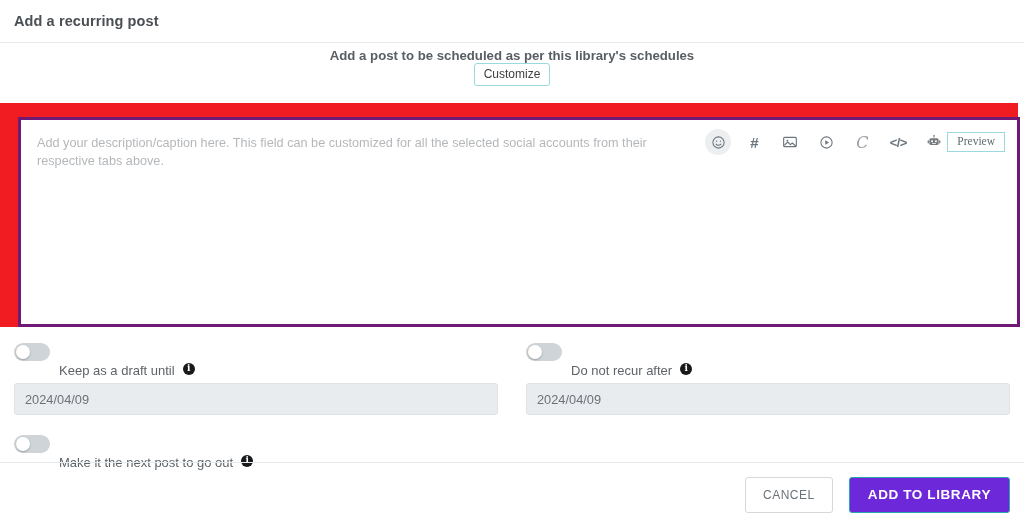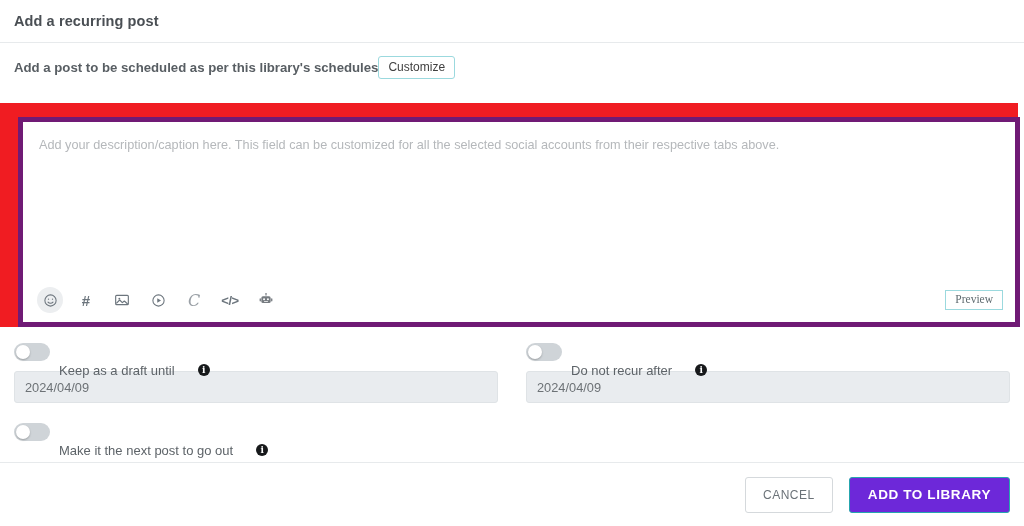--- a/index.html
+++ b/index.html
@@ -31,22 +31,23 @@
     font-weight: bold;
     color: #4a4f54;
     letter-spacing: .1px;
   }
 
   
   .subtitle-row {
     height: 60px;
     display: flex;
     align-items: center;
-    justify-content: flex-start;
+    justify-content: center;
     padding: 0 14px 12px 14px;
+    flex-direction: column;
   }
   .subtitle-text {
     font-size: 13.2px;
     font-weight: bold;
     color: #585e63;
   }
   .btn-customize {
     font-size: 12px;
     color: #404040;
     background: #fff;
@@ -70,23 +71,23 @@
     background: #f01c22;
     padding: 0;
   }
   .composer {
     position: absolute;
     left: 9px;
     top: 7px;
     width: 1002px;
     height: 210px;
     background: #ffffff;
-    border: 5px solid #701a75;
-    display: flex;
-    flex-direction: column;
+    border: 3px solid #701a75;
+    display: flex;
+    flex-direction: row;
   }
   .composer-area {
     flex: 1;
     padding: 14px 16px 0 16px;
   }
   .composer-placeholder {
     font-size: 12.7px;
     color: #b5b8bb;
     line-height: 1.45;
   }
@@ -164,22 +165,22 @@
     left: 2px; top: 2px;
     width: 14px; height: 14px;
     border-radius: 50%;
     background: #ffffff;
     box-shadow: 0 1px 2px rgba(0,0,0,.25);
   }
   .toggle-label {
     font-size: 13px;
     color: #5d6368;
     display: flex;
-    align-items: center;
-    gap: 23px;
+    align-items: flex-start;
+    gap: 8px;
     margin-top: 36px;
   }
   .info-icon {
     display: inline-flex;
     align-items: center;
     justify-content: center;
     width: 12px; height: 12px;
     border-radius: 50%;
     background: #17191b;
     color: #fff;
@@ -193,21 +194,21 @@
     width: 100%;
     height: 32px;
     background: #e9ecef;
     border: 1px solid #dfe3e6;
     border-radius: 3px;
     display: flex;
     align-items: center;
     padding: 0 10px;
     font-size: 12.8px;
     color: #6d7276;
-    margin-top: 2px;
+    margin-top: 14px;
   }
 
   .row-next-post { margin-top: 12px; }
 
   
   .footer {
     position: absolute;
     left: 0; bottom: 0;
     width: 1024px;
     height: 64px;

